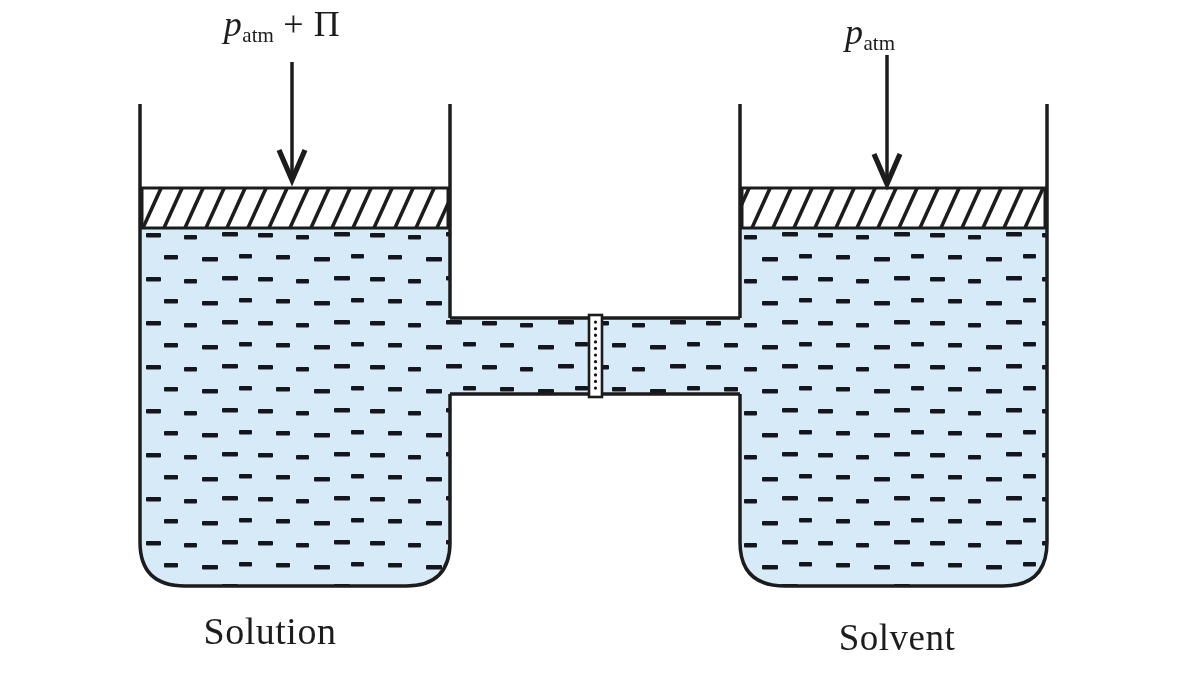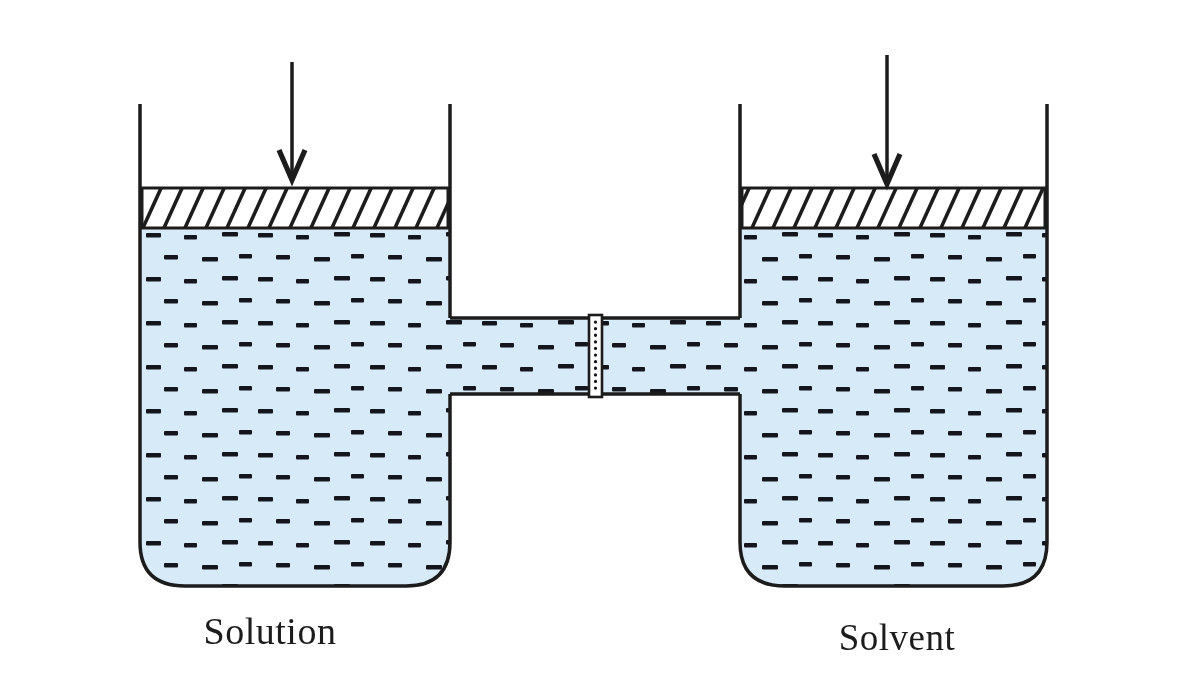--- a/index.html
+++ b/index.html
@@ -90,19 +90,25 @@
     <g>
       <line class="arrow-shaft" x1="292" y1="62" x2="292" y2="174"></line>
       <path class="arrow-head" d="M279,150 L292,180 L305,150"></path>
     </g>
     <g>
       <line class="arrow-shaft" x1="887" y1="55" x2="887" y2="178"></line>
       <path class="arrow-head" d="M874,154 L887,184 L900,154"></path>
     </g>
   </svg>
 
+  <div id="lab-pleft" class="label pressure-label">
+    <span class="sym">p</span><sub>atm</sub><span> + Π</span>
+  </div>
 
+  <div id="lab-pright" class="label pressure-label">
+    <span class="sym">p</span><sub>atm</sub>
+  </div>
 
 
   <div id="lab-solution" class="label">Solution</div>
 
   <div id="lab-solvent" class="label">Solvent</div>
 </div>
 
 </body></html>

